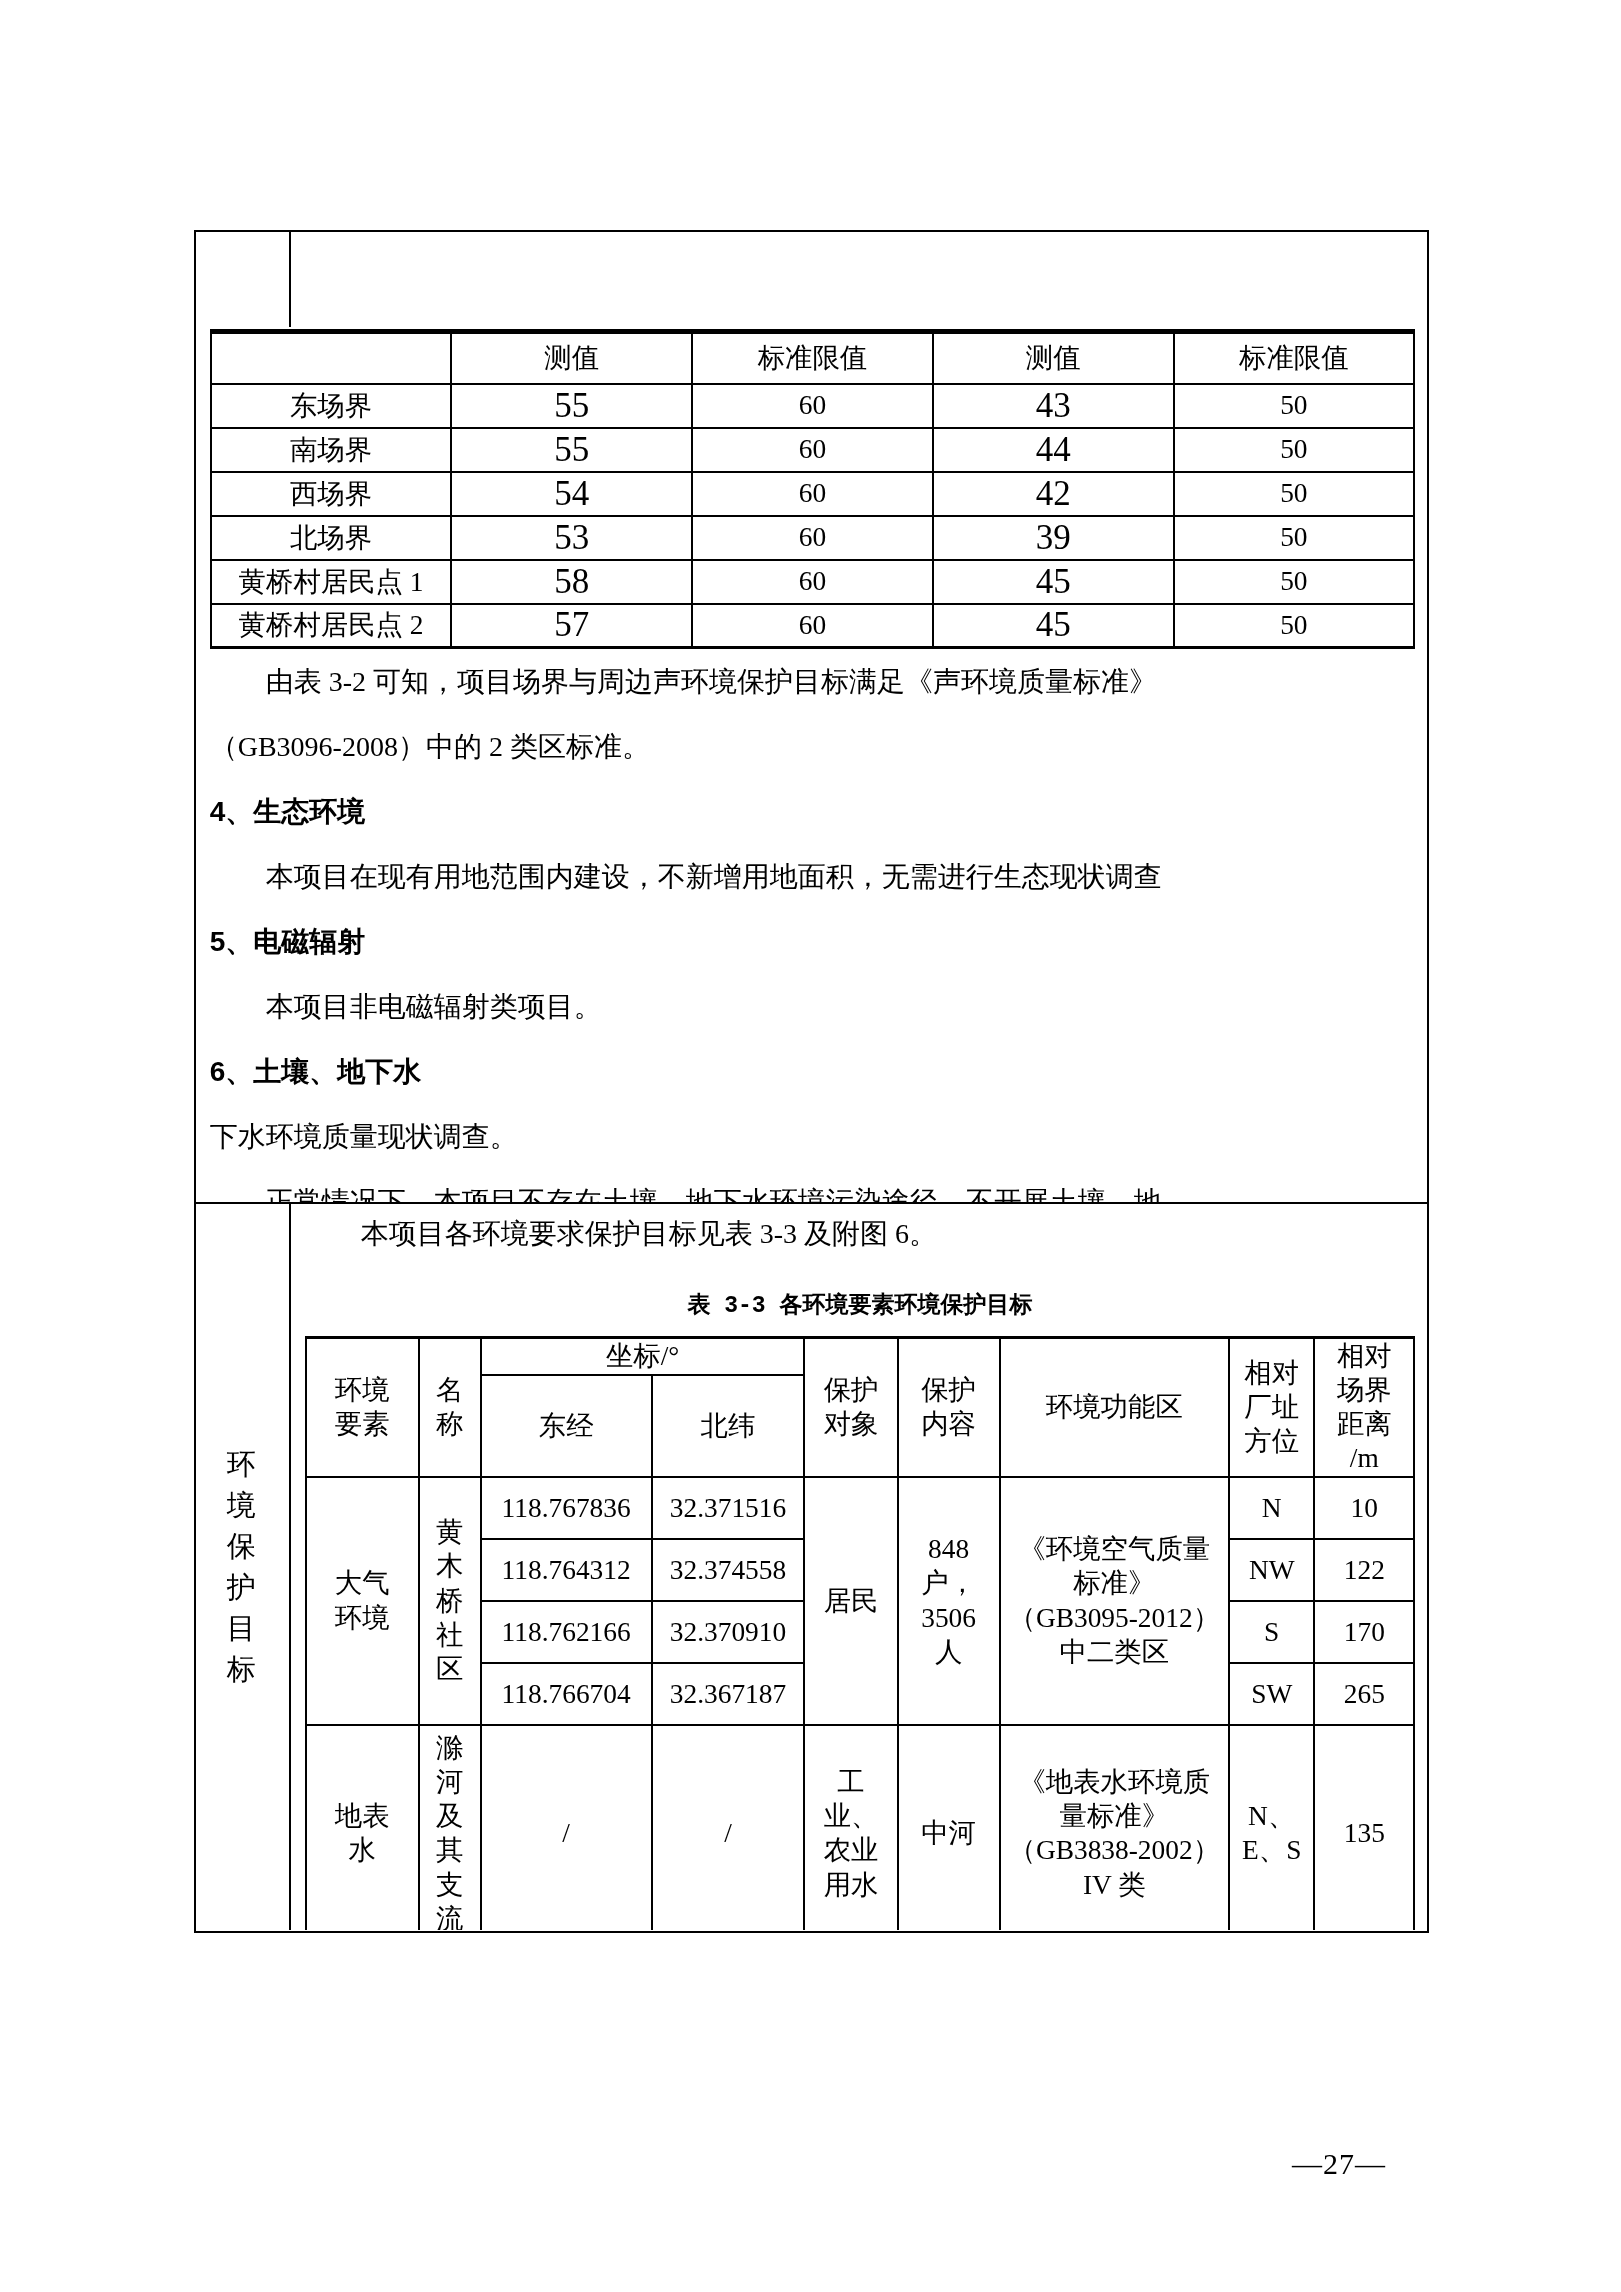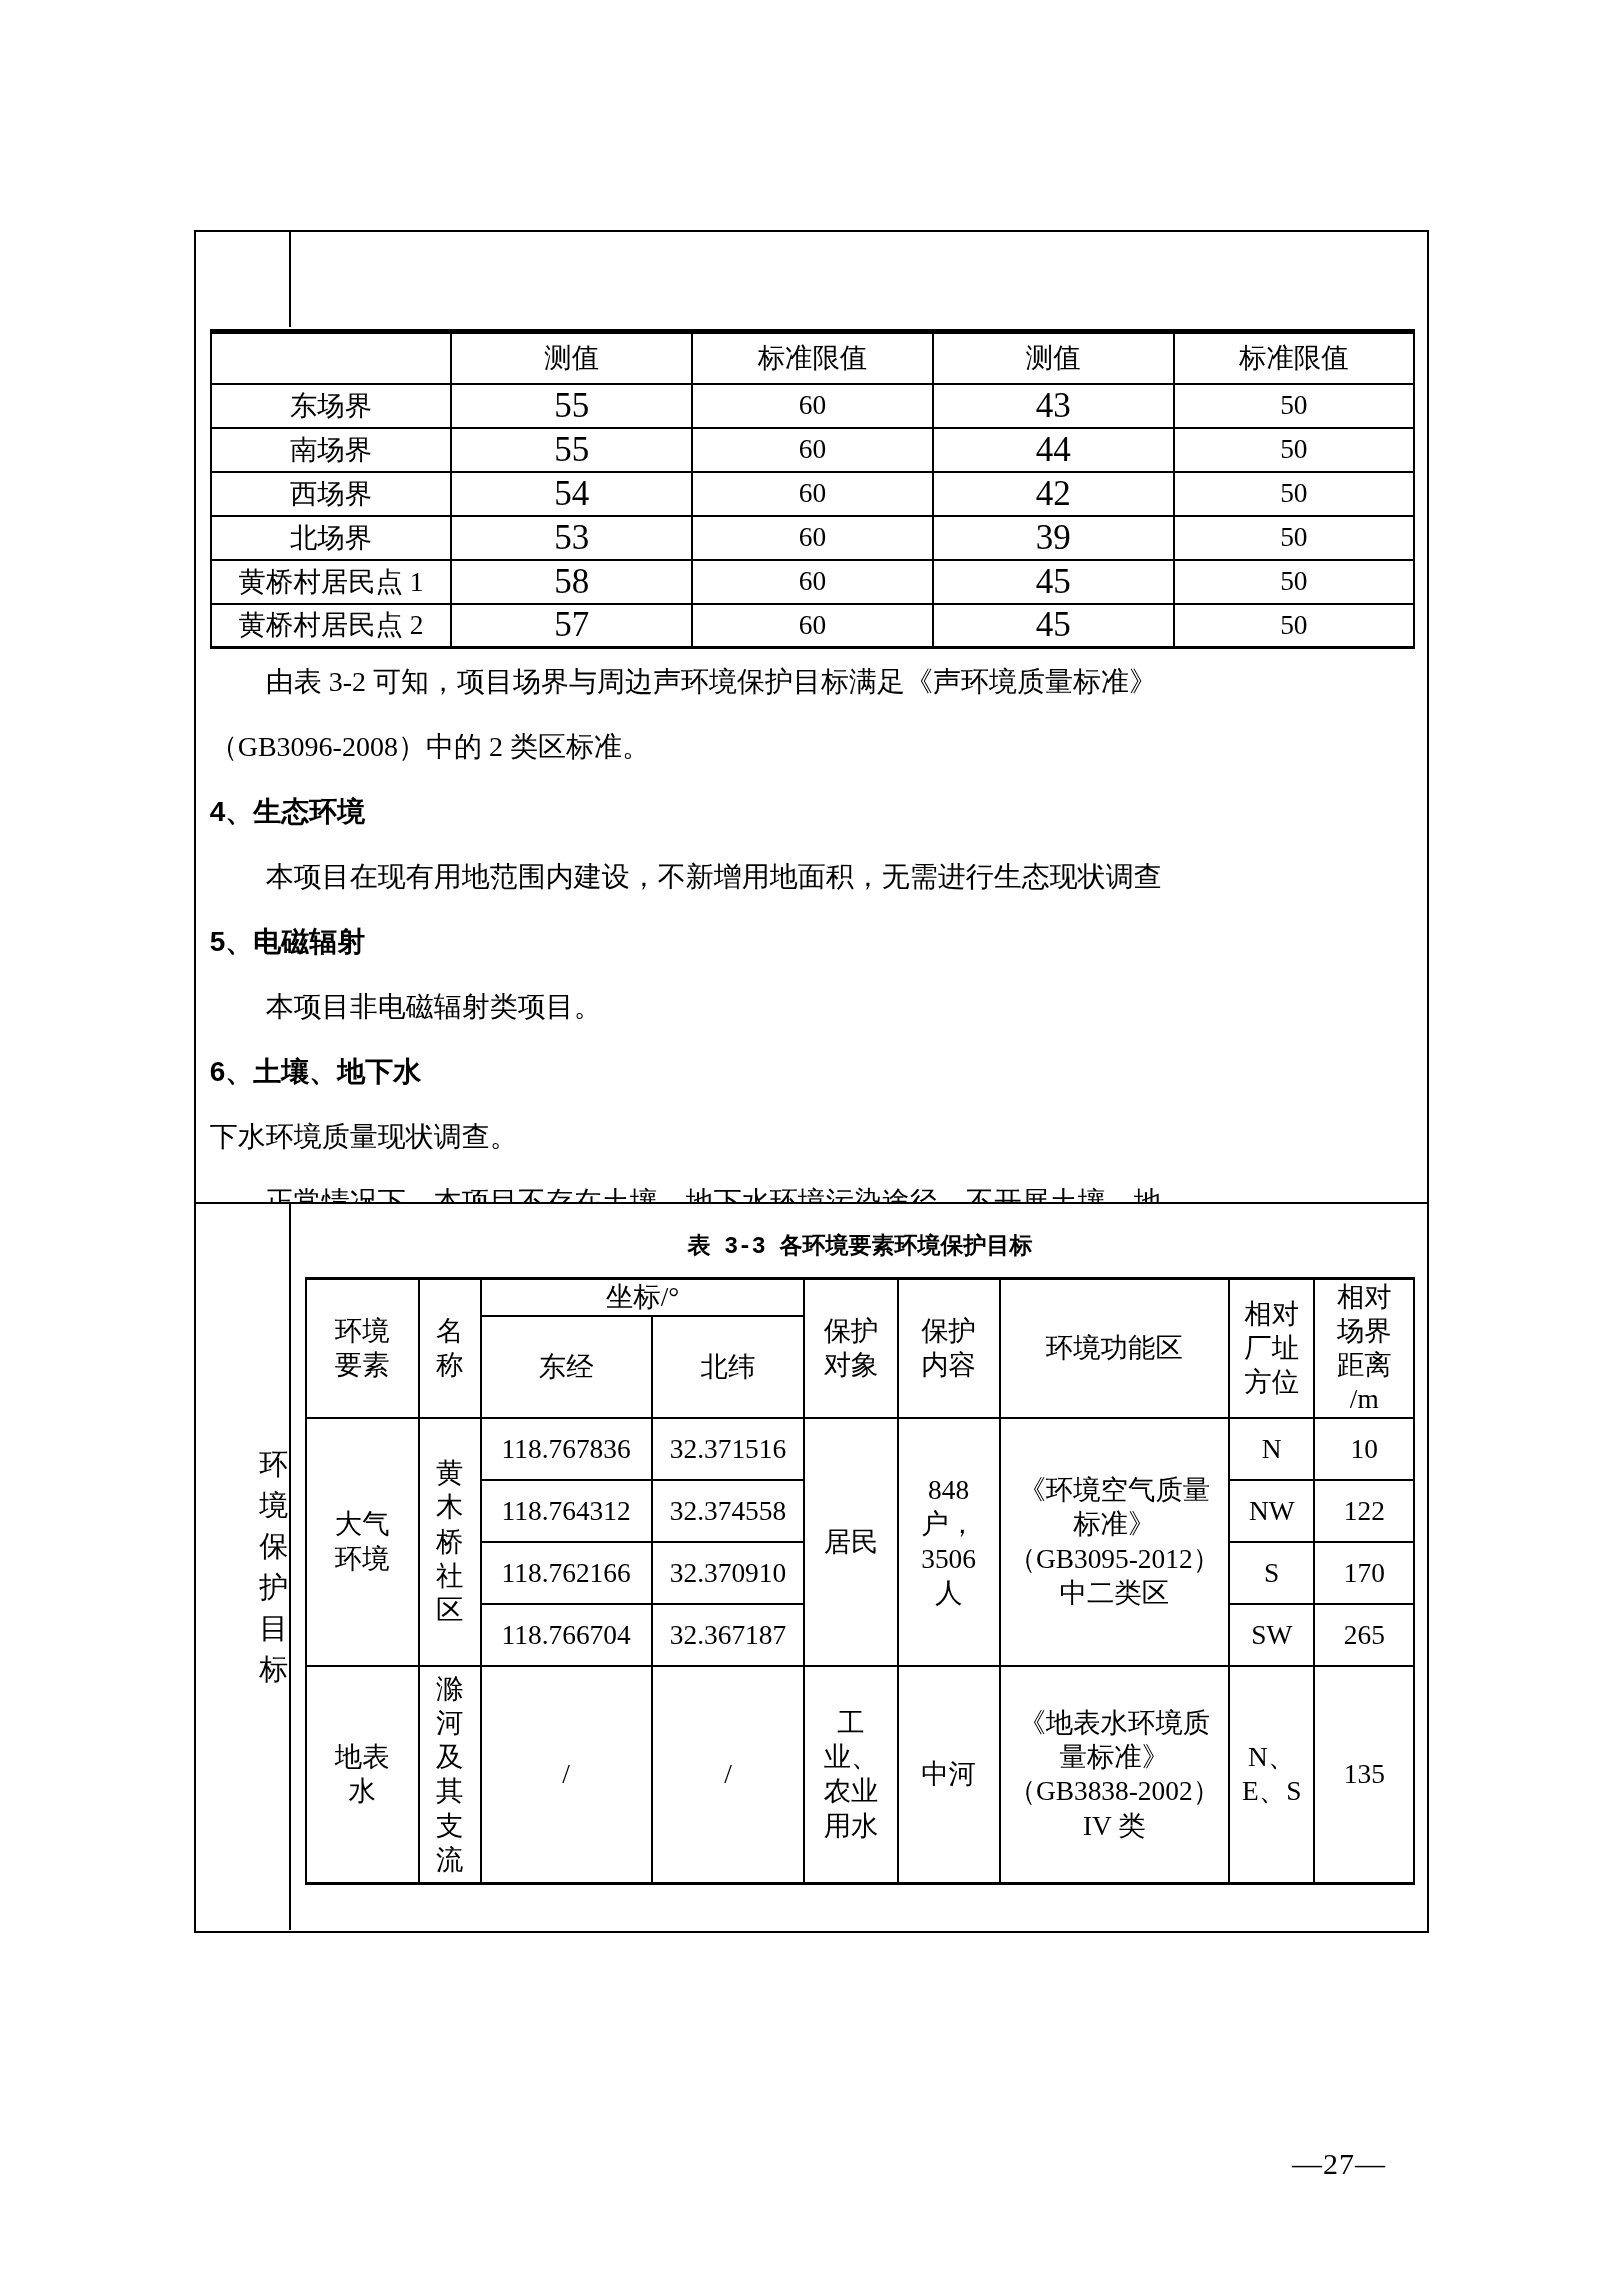--- a/index.html
+++ b/index.html
@@ -16,21 +16,21 @@
     position:absolute; left:194px; top:230px;
     width:1235px; height:1703px;
     border:2px solid #000;
   }
   .section { display:flex; width:100%; }
   .section1 { height:970px; overflow:hidden;flex-direction:column; }
   .section2 { height:728px; border-top:2px solid #000; overflow:hidden; }
   .side-cell {
     width:95px; flex:0 0 95px;
     border-right:2px solid #000;
-    display:flex; align-items:center; justify-content:flex-end;padding-left:30px;
+    display:flex; align-items:center; justify-content:flex-start;padding-left:30px;
   }
   .content { flex:1 1 auto; padding:0 11.8px 0 13.7px; overflow:hidden; }
 
   .vtext {
     display:inline-block; width:1.05em;
     word-break:break-all; text-align:center;
   }
   .side-label { font-size:29px; line-height:41px; letter-spacing:0; }
 
   
@@ -159,20 +159,21 @@
       <div class="para indent2">正常情况下，本项目不存在土壤、地下水环境污染途径，不开展土壤、地</div>
     </div>
   </div>
 
   <div class="section section2">
     <div class="side-cell">
       <span class="vtext side-label">环境保护目标</span>
     </div>
     <div class="content">
 
+      <div class="intro-line">本项目各环境要求保护目标见表 3-3 及附图 6。</div>
       <div class="table-title">表 3-3 各环境要素环境保护目标</div>
 
       <table class="target-table">
         <colgroup>
           <col style="width:10.2%">
             <col style="width:5.6%">
             <col style="width:15.4%">
             <col style="width:13.8%">
           <col style="width:8.4%">
             <col style="width:9.2%">

